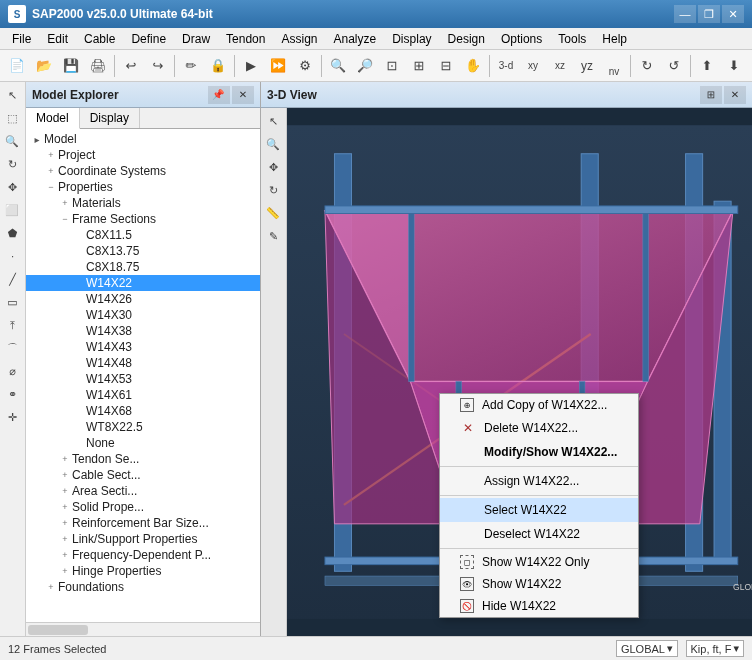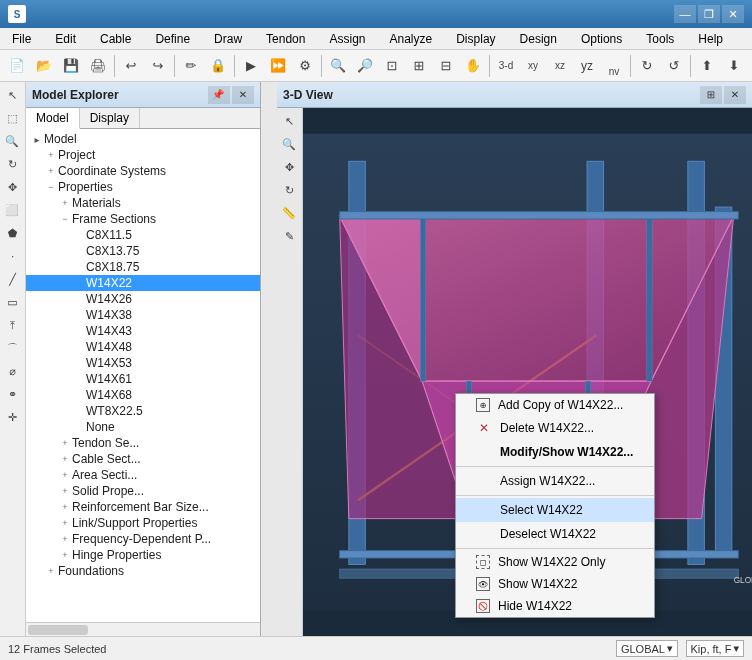--- a/index.html
+++ b/index.html
@@ -7,21 +7,21 @@
     
     
     #title-bar { background: linear-gradient(to bottom, #4a8cc4, #2d6ea8); color: white; height: 28px; display: flex; align-items: center; justify-content: space-between; padding: 0 8px; }
     #title-bar-left { display: flex; align-items: center; gap: 6px; }
     #title-bar-logo { width: 18px; height: 18px; background: #fff; border-radius: 2px; display: flex; align-items: center; justify-content: center; color: #2d6ea8; font-weight: bold; font-size: 10px; }
     #title-text { font-size: 12px; font-weight: 600; }
     #title-bar-controls { display: flex; gap: 2px; }
     .title-btn { width: 22px; height: 18px; background: rgba(255,255,255,0.2); border: none; color: white; cursor: pointer; display: flex; align-items: center; justify-content: center; font-size: 11px; }
 
     
-    #menu-bar { background: #f0f0f0; height: 22px; display: flex; align-items: center; border-bottom: 1px solid #ccc; padding: 0 4px; gap: 8px; }
+    #menu-bar { background: #f0f0f0; height: 22px; display: flex; align-items: center; border-bottom: 1px solid #ccc; padding: 0 4px; }
     .menu-item { padding: 2px 8px; cursor: pointer; font-size: 12px; height: 22px; display: flex; align-items: center; }
 
     
     #toolbar { background: #f5f5f5; height: 32px; border-bottom: 1px solid #ccc; display: flex; align-items: center; padding: 0 4px; gap: 1px; overflow: hidden; }
     .tb-btn { width: 26px; height: 26px; border: 1px solid transparent; background: transparent; cursor: pointer; display: flex; align-items: center; justify-content: center; font-size: 13px; color: #444; }
     .tb-sep { width: 1px; height: 22px; background: #bbb; margin: 0 2px; }
 
     
     #main { display: flex; height: calc(660px - 28px - 22px - 32px - 24px); }
 
@@ -34,21 +34,21 @@
     .exp-tab.active { background: #fff; border-bottom: 1px solid #fff; margin-bottom: -1px; }
     #tree-area { flex: 1; overflow-y: auto; overflow-x: hidden; padding: 2px 0; background: #fff; }
     .tree-item { display: flex; align-items: center; padding: 1px 0; cursor: pointer; font-size: 12px; white-space: nowrap; }
     .tree-item.selected { background: #3399ff; color: white; }
     .tree-item.selected .tree-label { color: white; }
     .tree-indent { display: inline-block; }
     .tree-expander { width: 14px; display: inline-flex; align-items: center; justify-content: center; font-size: 10px; color: #555; }
     .tree-label { font-size: 12px; color: #222; }
 
     
-    #right-panel { flex: 1; display: flex; flex-direction: column; background: #e8e8e8; padding-left: 16px; }
+    #right-panel { flex: 1; display: flex; flex-direction: column; background: #e8e8e8; }
     #view-header { background: linear-gradient(to bottom, #dce8f5, #c8ddf0); border-bottom: 1px solid #9ab; height: 26px; display: flex; align-items: center; padding: 0 6px; }
     #view-title { font-weight: 600; font-size: 12px; color: #222; }
     #view-content { flex: 1; background: #1a2a3a; position: relative; overflow: hidden; }
 
     
     #view-svg { width: 100%; height: 100%; }
 
     
     #context-menu { position: absolute; left: 152px; top: 285px; background: #f5f5f5; border: 1px solid #999; box-shadow: 2px 2px 8px rgba(0,0,0,0.3); z-index: 100; min-width: 200px; }
     .ctx-item { padding: 4px 20px; font-size: 12px; cursor: pointer; display: flex; align-items: center; gap: 8px; white-space: nowrap; }
@@ -72,20 +72,21 @@
     .ltb-btn { width: 22px; height: 22px; border: 1px solid transparent; background: transparent; cursor: pointer; display: flex; align-items: center; justify-content: center; font-size: 11px; color: #444; }
 
     #view-left-toolbar { width: 26px; background: #e8e8e8; border-right: 1px solid #ccc; display: flex; flex-direction: column; align-items: center; padding: 2px 0; gap: 1px; }
   </style>
 </head>
 <body>
 
 <div id="title-bar">
   <div id="title-bar-left">
     <div id="title-bar-logo">S</div>
+    <span id="title-text">SAP2000 v25.0.0 Ultimate 64-bit</span>
   </div>
   <div id="title-bar-controls">
     <button class="title-btn">—</button>
     <button class="title-btn">❐</button>
     <button class="title-btn close">✕</button>
   </div>
 </div>
 
 <div id="menu-bar">
   <span class="menu-item">File</span>
@@ -232,20 +233,25 @@
         <span class="tree-expander"></span>
         <span class="tree-label">W14X22</span>
       </div>
 
       <div class="tree-item">
         <span class="tree-indent" style="width:46px;"></span>
         <span class="tree-expander"></span>
         <span class="tree-label">W14X26</span>
       </div>
 
+      <div class="tree-item">
+        <span class="tree-indent" style="width:46px;"></span>
+        <span class="tree-expander"></span>
+        <span class="tree-label">W14X30</span>
+      </div>
 
       <div class="tree-item">
         <span class="tree-indent" style="width:46px;"></span>
         <span class="tree-expander"></span>
         <span class="tree-label">W14X38</span>
       </div>
 
       <div class="tree-item">
         <span class="tree-indent" style="width:46px;"></span>
         <span class="tree-expander"></span>

